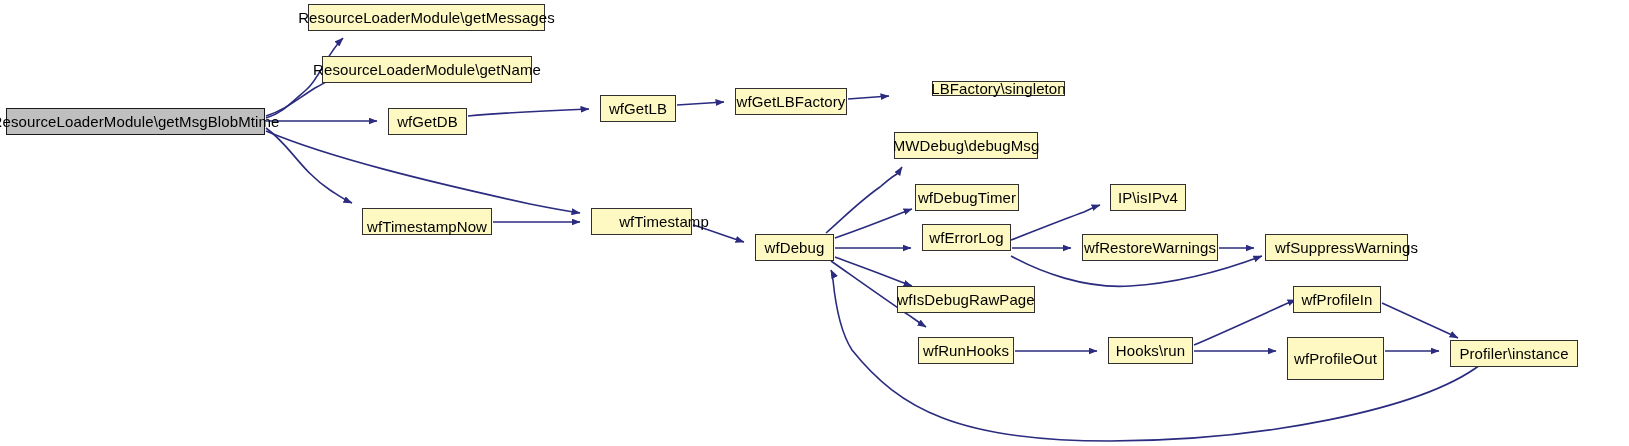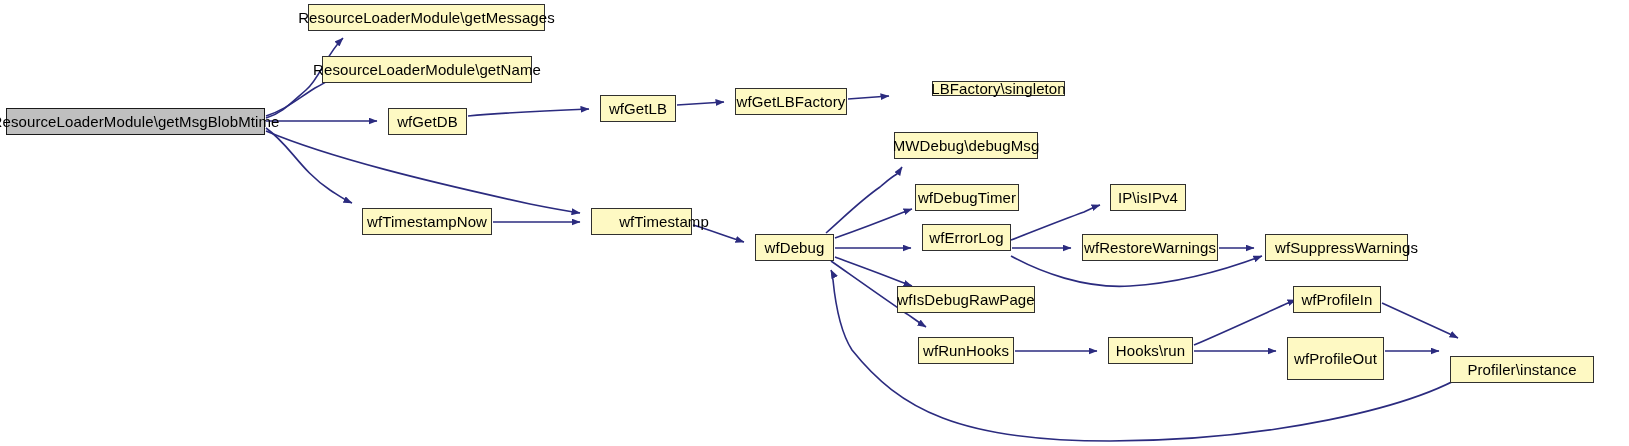--- a/index.html
+++ b/index.html
@@ -93,21 +93,21 @@
       </div>
       <div class="node" style="left: 308px; top: 4px; width: 237px; height: 27px;">
         <span class="node-label">ResourceLoaderModule\getMessages</span>
       </div>
       <div class="node" style="left: 322px; top: 56px; width: 210px; height: 27px;">
         <span class="node-label">ResourceLoaderModule\getName</span>
       </div>
       <div class="node" style="left: 388px; top: 108px; width: 79px; height: 27px;">
         <span class="node-label">wfGetDB</span>
       </div>
-      <div class="node" style="left: 362px; top: 208px; width: 130px; height: 27px;">
+      <div class="node" style="left: 362px; top: 208px; width: 130px; height: 27px; align-items: flex-end;">
         <span class="node-label">wfTimestampNow</span>
       </div>
       <div class="node" style="left: 600px; top: 95px; width: 76px; height: 27px;">
         <span class="node-label">wfGetLB</span>
       </div>
       <div class="node" style="left: 591px; top: 208px; width: 101px; height: 27px; padding-left: 45px;">
         <span class="node-label">wfTimestamp</span>
       </div>
       <div class="node" style="left: 735px; top: 88px; width: 112px; height: 27px;">
         <span class="node-label">wfGetLBFactory</span>
@@ -144,18 +144,18 @@
       </div>
       <div class="node" style="left: 1265px; top: 234px; width: 143px; height: 27px; padding-left: 20px;">
         <span class="node-label">wfSuppressWarnings</span>
       </div>
       <div class="node" style="left: 1293px; top: 286px; width: 88px; height: 27px;">
         <span class="node-label">wfProfileIn</span>
       </div>
       <div class="node" style="left: 1287px; top: 337px; width: 97px; height: 43px;">
         <span class="node-label">wfProfileOut</span>
       </div>
-      <div class="node" style="left: 1450px; top: 356px; width: 144px; height: 27px;">
+      <div class="node" style="left: 1450px; top: 340px; width: 128px; height: 27px;">
         <span class="node-label">Profiler\instance</span>
       </div>
     </div>
 
 </div>
 
 </body></html>

